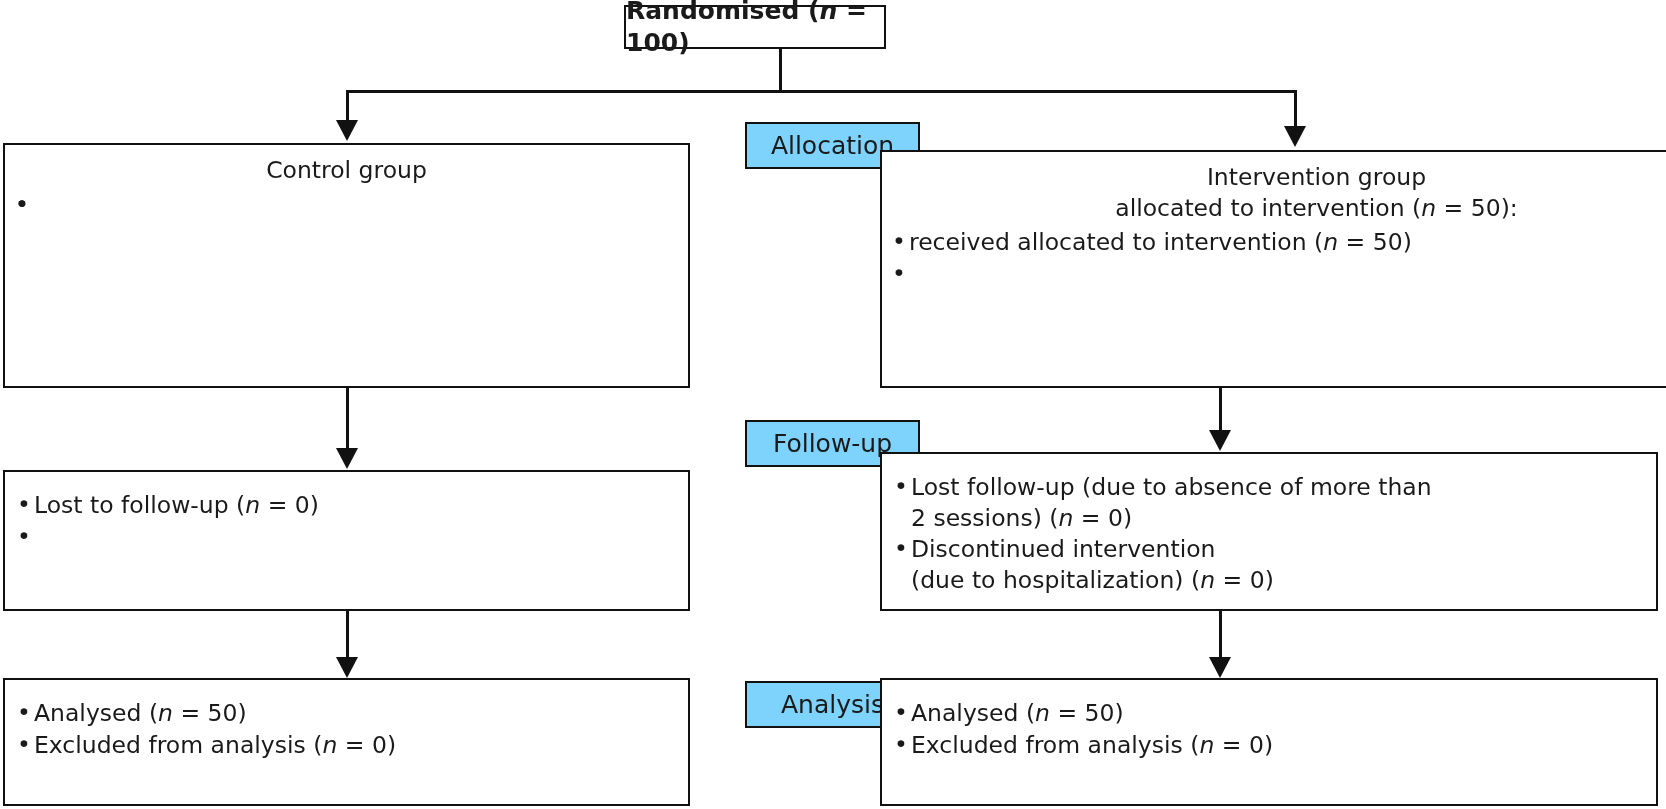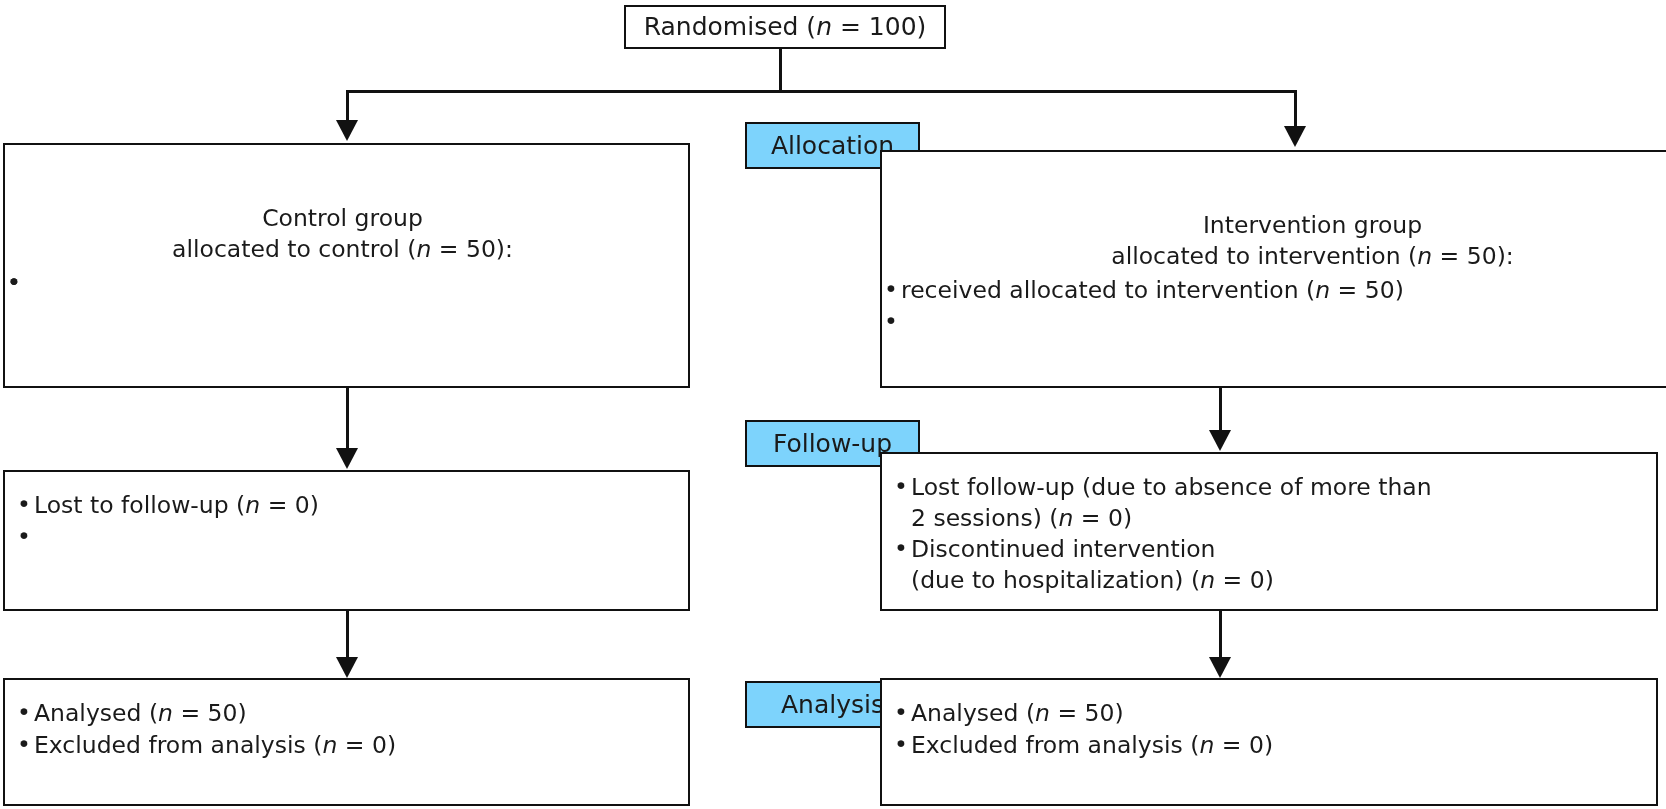--- a/index.html
+++ b/index.html
@@ -12,33 +12,34 @@
   
   .box{
     position:absolute;
     border:2.5px solid #111;
     background:#fff;
     box-sizing:border-box;
     font-size:23.5px;
     line-height:1.30;
   }
   .box-top{
-    left:624px;top:5px;width:322px;height:44px;
+    left:624px;top:5px;width:262px;height:44px;
     display:flex;align-items:center;justify-content:center;
     font-size:25px;
+    font-weight:bold;
   }
   .box-alloc-left{left:3px;top:143px;width:687px;height:245px;}
   .box-alloc-right{left:880px;top:150px;width:873px;height:238px;}
   .box-follow-left{left:3px;top:470px;width:687px;height:141px;}
   .box-follow-right{left:880px;top:452px;width:778px;height:159px;}
   .box-analysis-left{left:3px;top:678px;width:687px;height:128px;}
   .box-analysis-right{left:880px;top:678px;width:778px;height:128px;}
 
   .hdr{text-align:center;display:block;}
-  .pad{padding:10px 8px 0 0;margin-top:48px;}
+  .pad{padding:10px 8px 0 8px;}
   .pad-tight{padding:14px 8px 0 10px;}
 
   ul.bl{list-style:none;margin:4px 0 0 0;padding:0;}
   ul.bl li{
     position:relative;padding-left:19px;margin:0 0 1px 0;
     white-space:pre-line;
   }
   ul.bl li .blt{position:absolute;left:2px;top:-1px;}
 
   
@@ -87,21 +88,20 @@
 <div class="label label-follow">
   <span>Follow-up</span>
 </div>
 <div class="label label-analysis">
   <span>Analysis</span>
 </div>
 
 <div class="box box-alloc-left">
   <div class="pad">
     <span class="hdr"><span>Control group</span></span>
-    <span class="hdr"><span>allocated to control (<i>n</i> = 50):</span></span>
     <ul class="bl">
         <li><span class="blt">•</span></li>
         <li><span class="blt">•</span></li>
       </ul>
   </div>
 </div>
 
 <div class="box box-alloc-right">
   <div class="pad">
     <span class="hdr"><span>Intervention group</span></span>

